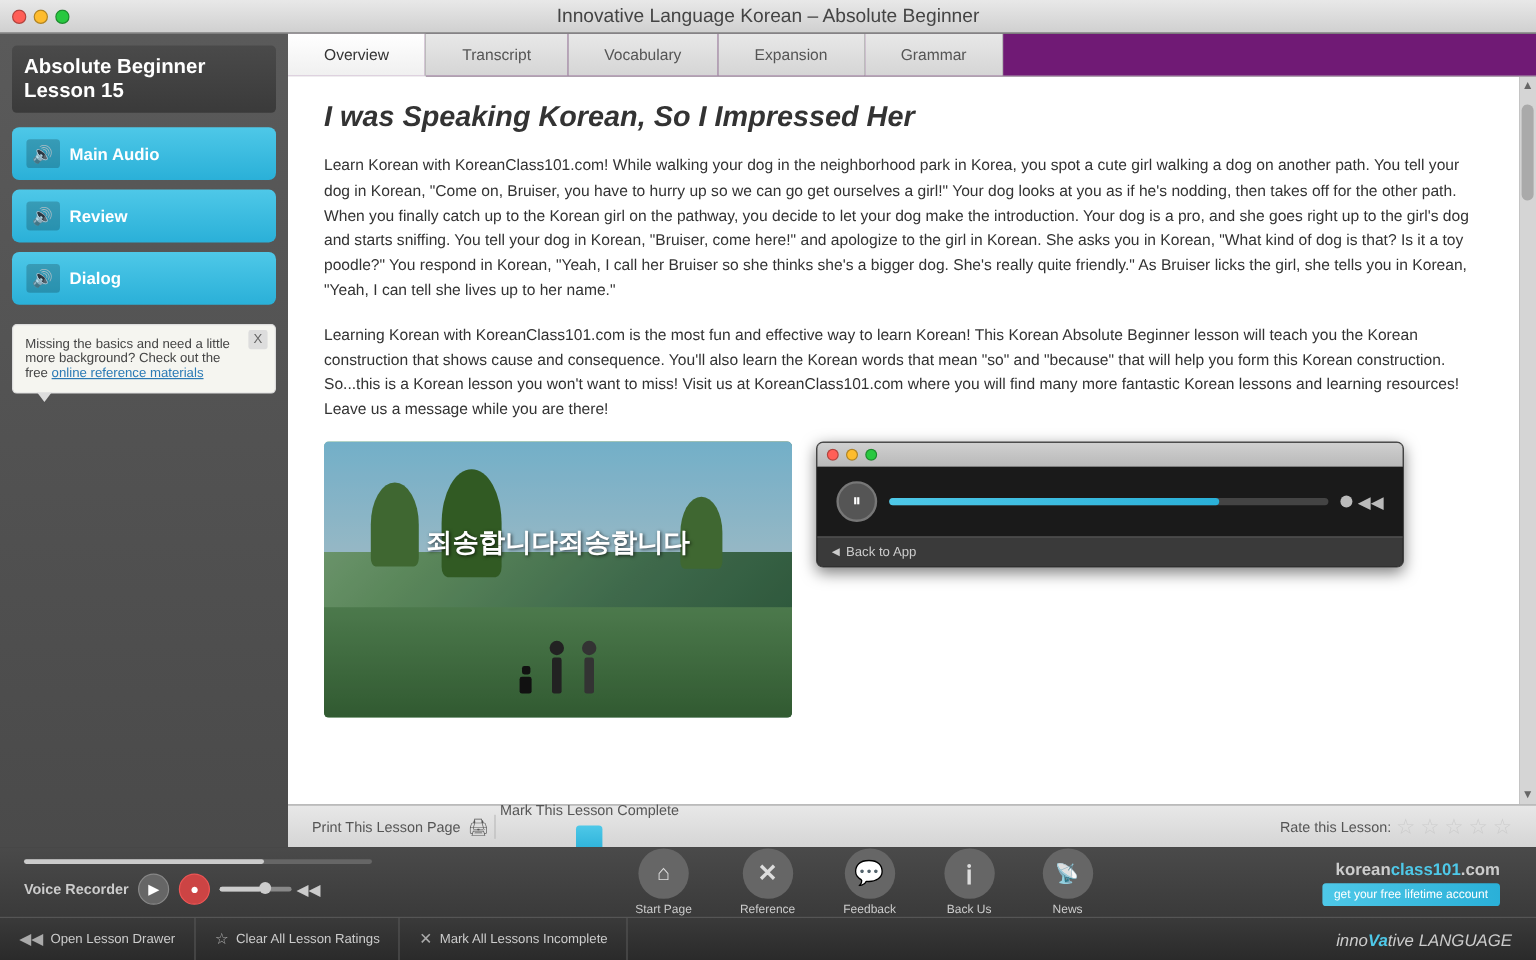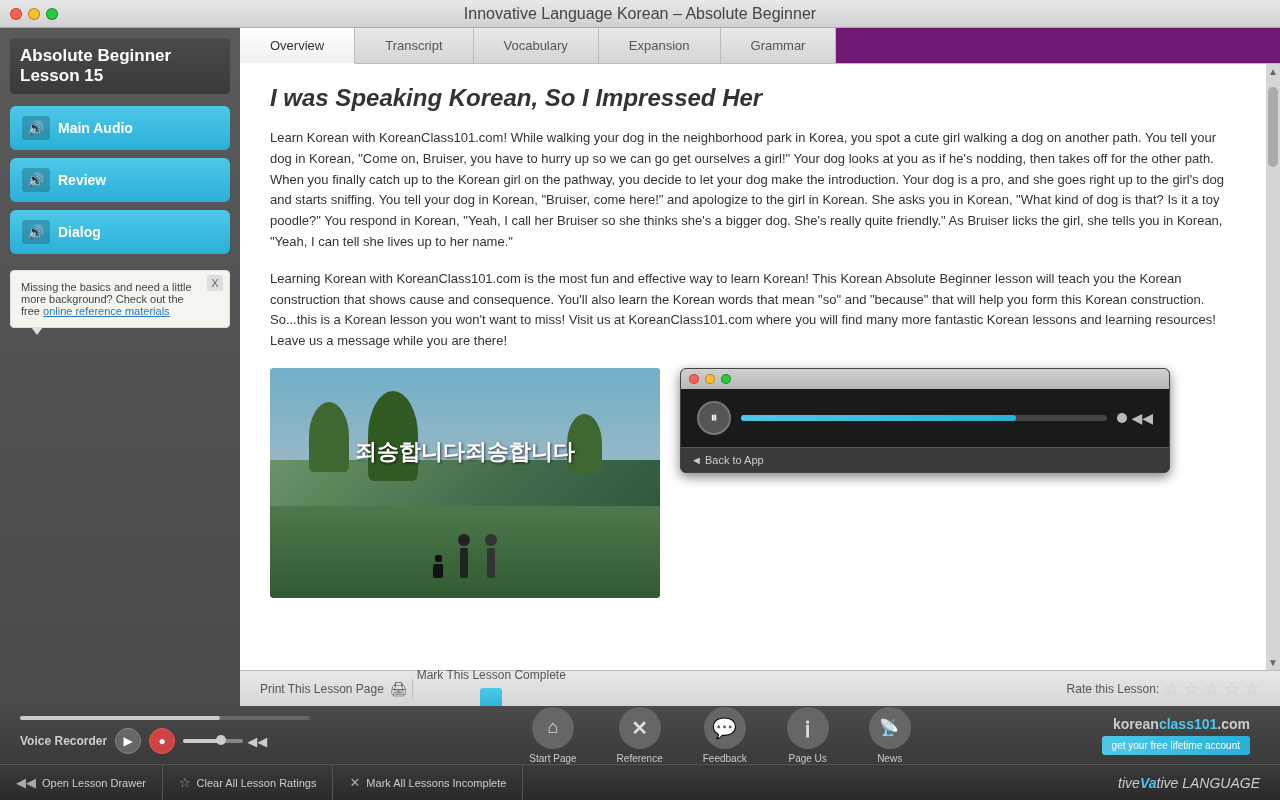--- a/index.html
+++ b/index.html
@@ -772,21 +772,21 @@
       <div class="nav-icon-item">
         <div class="nav-icon-circle" style="font-size:20px; font-weight:bold;">✕</div>
         <span class="nav-icon-label">Reference</span>
       </div>
       <div class="nav-icon-item">
         <div class="nav-icon-circle" style="font-size:20px;">💬</div>
         <span class="nav-icon-label">Feedback</span>
       </div>
       <div class="nav-icon-item">
         <div class="nav-icon-circle" style="font-size:22px; font-weight:bold;">ℹ</div>
-        <span class="nav-icon-label">Page Us</span>
+        <span class="nav-icon-label">Back Us</span>
       </div>
       <div class="nav-icon-item">
         <div class="nav-icon-circle" style="font-size:16px;">📡</div>
         <span class="nav-icon-label">News</span>
       </div>
     </div>
 
     <div id="branding">
       <div id="brand-name">
         <span>korean</span><span style="font-weight:bold; color:#4ec8e8;">class101</span><span>.com</span>
@@ -802,17 +802,17 @@
     </div>
     <div class="action-btn">
       <span class="action-btn-icon">☆</span>
       <span>Clear All Lesson Ratings</span>
     </div>
     <div class="action-btn">
       <span class="action-btn-icon">✕</span>
       <span>Mark All Lessons Incomplete</span>
     </div>
     <div id="innovative-logo">
-      <span>tive</span><span class="highlight">Va</span><span>tive LANGUAGE</span>
+      <span>inno</span><span class="highlight">Va</span><span>tive LANGUAGE</span>
     </div>
   </div>
 
 </div>
 
 </body></html>

